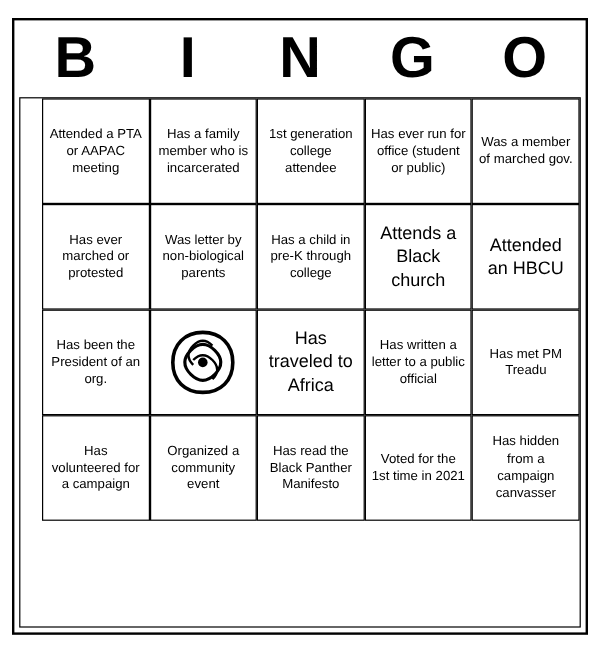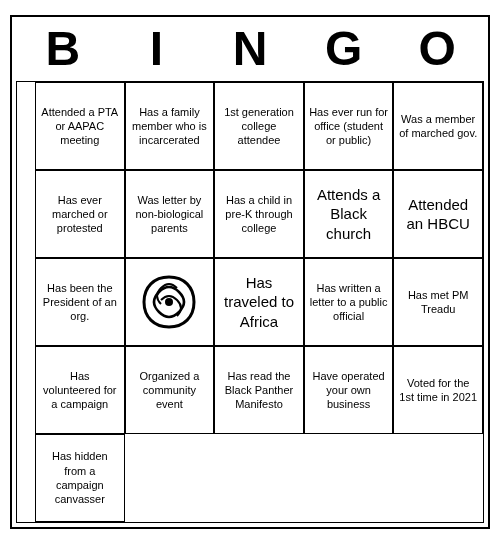--- a/index.html
+++ b/index.html
@@ -131,22 +131,19 @@
       <div class="bingo-cell">
         <span class="cell-text">Has volunteered for a campaign</span>
       </div>
       <div class="bingo-cell">
         <span class="cell-text">Organized a community event</span>
       </div>
       <div class="bingo-cell">
         <span class="cell-text">Has read the Black Panther Manifesto</span>
       </div>
       <div class="bingo-cell">
-        <span class="cell-text">Have operated your own business</span>
-      </div>
-      <div class="bingo-cell">
         <span class="cell-text">Voted for the 1st time in 2021</span>
       </div>
       <div class="bingo-cell">
         <span class="cell-text">Has hidden from a campaign canvasser</span>
       </div>
     </div>
 </div>
 
 </body></html>

